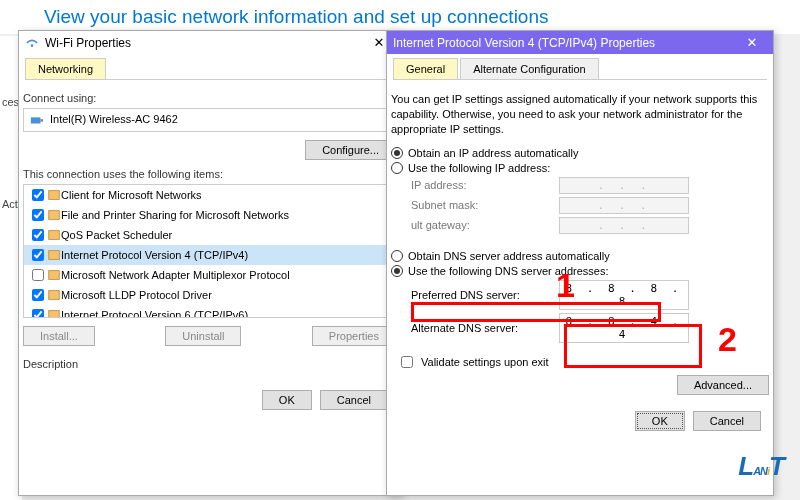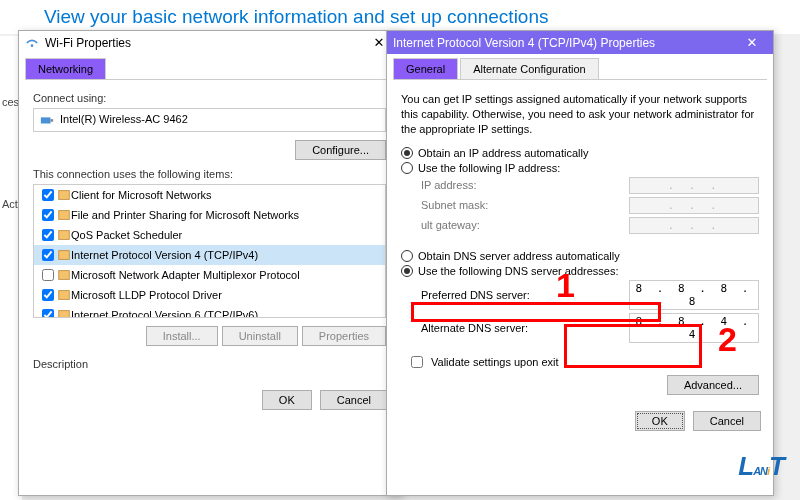--- a/index.html
+++ b/index.html
@@ -5,38 +5,38 @@
 * { box-sizing: border-box; font-family: "Segoe UI", Tahoma, sans-serif; font-size: 11px; }
 body { margin: 0; background: #f0f0f0; width: 800px; height: 500px; position: relative; overflow: hidden; }
 .page-header { color: #0078d4; font-size: 19px; padding: 6px 0 6px 44px; background: #fff; }
 .window { position: absolute; background: #fff; border: 1px solid #aaa; box-shadow: 2px 2px 8px rgba(0,0,0,0.2); }
 .titlebar { display: flex; align-items: center; padding: 4px 6px; background: #fff; }
 .titlebar.purple { background: #7b68ee; color: #fff; justify-content: flex-end; }
 .titlebar .icon { width: 14px; height: 14px; margin-right: 6px; display: inline-flex; }
 .titlebar .title { flex: 1; font-size: 12px; }
 .titlebar .close { width: 30px; text-align: center; cursor: pointer; font-size: 13px; }
 .tabs { display: flex; border-bottom: 1px solid #ccc; margin: 4px 6px 0; }
-.tab { padding: 4px 12px; border: 1px solid #ccc; border-bottom: none; background: #8b5cf6; margin-right: 2px; cursor: pointer; }
+.tab { padding: 4px 12px; border: 1px solid #ccc; border-bottom: none; background: #fef9c3; margin-right: 2px; cursor: pointer; }
 .tab.inactive { background: #f0f0f0; }
-.panel { padding: 8px 14px; }
+.panel { padding: 8px 4px; }
 .label { color: #333; margin: 4px 0; }
 .adapter-box { border: 1px solid #ccc; padding: 4px 6px; display: flex; margin: 4px 0 8px; }
 .btn { border: 1px solid #adadad; background: #e1e1e1; padding: 3px 16px; cursor: pointer; }
 .btn.disabled { color: #888; background: #efefef; }
 .btn-row { display: flex; justify-content: flex-end; gap: 8px; padding: 8px 12px; }
-.btn-row.spread { justify-content: flex-end; gap: 4px; }
+.btn-row.spread { justify-content: space-between; gap: 4px; }
 .item-list { border: 1px solid #ccc; height: 134px; overflow-y: scroll; margin: 4px 0 8px; }
 .item-list .row { display: flex; align-items: center; padding: 1px 4px; cursor: pointer; }
 .item-list .row.sel { background: #cce4f7; }
 .chk { width: 12px; height: 12px; }
 .mini-icon { width: 14px; height: 14px; display: inline-flex; }
 .radio-row { display: flex; align-items: center; gap: 5px; margin: 3px 0; }
 .radio { width: 12px; height: 12px; border: 1px solid #333; border-radius: 50%; display: inline-flex; align-items: center; justify-content: center; }
 .radio.on::after { content: ""; width: 6px; height: 6px; background: #333; border-radius: 50%; }
-.field-row { display: flex; align-items: center; margin: 3px 0 3px 20px; gap: 8px; justify-content: space-between; }
+.field-row { display: flex; align-items: center; margin: 3px 0 3px 20px; gap: 8px; }
 .field-row .flabel { width: 140px; color: #777; }
 .field-row.enabled .flabel { color: #000; }
 .ip-input { width: 130px; border: 1px solid #ccc; padding: 1px 4px; background: #fff; text-align: center; letter-spacing: 4px; font-family: monospace; }
 .ip-input.disabled { background: #f4f4f4; color: #bbb; }
 .check-row { display: flex; align-items: center; gap: 5px; margin: 10px 0 4px 6px; }
 .anno1 { position: absolute; color: red; font-size: 34px; font-weight: bold; z-index: 50; }
 .anno-box { position: absolute; border: 3px solid red; z-index: 49; }
 .desc-box { border: 1px solid #ccc; padding: 4px 6px; font-size: 10.5px; color: #333; line-height: 1.3; }
 .left-strip { position: absolute; left: 0; top: 36px; width: 22px; height: 470px; background: #fff; color: #444; font-size: 11px; }
 .left-strip div { margin: 60px 0 0 2px; }

